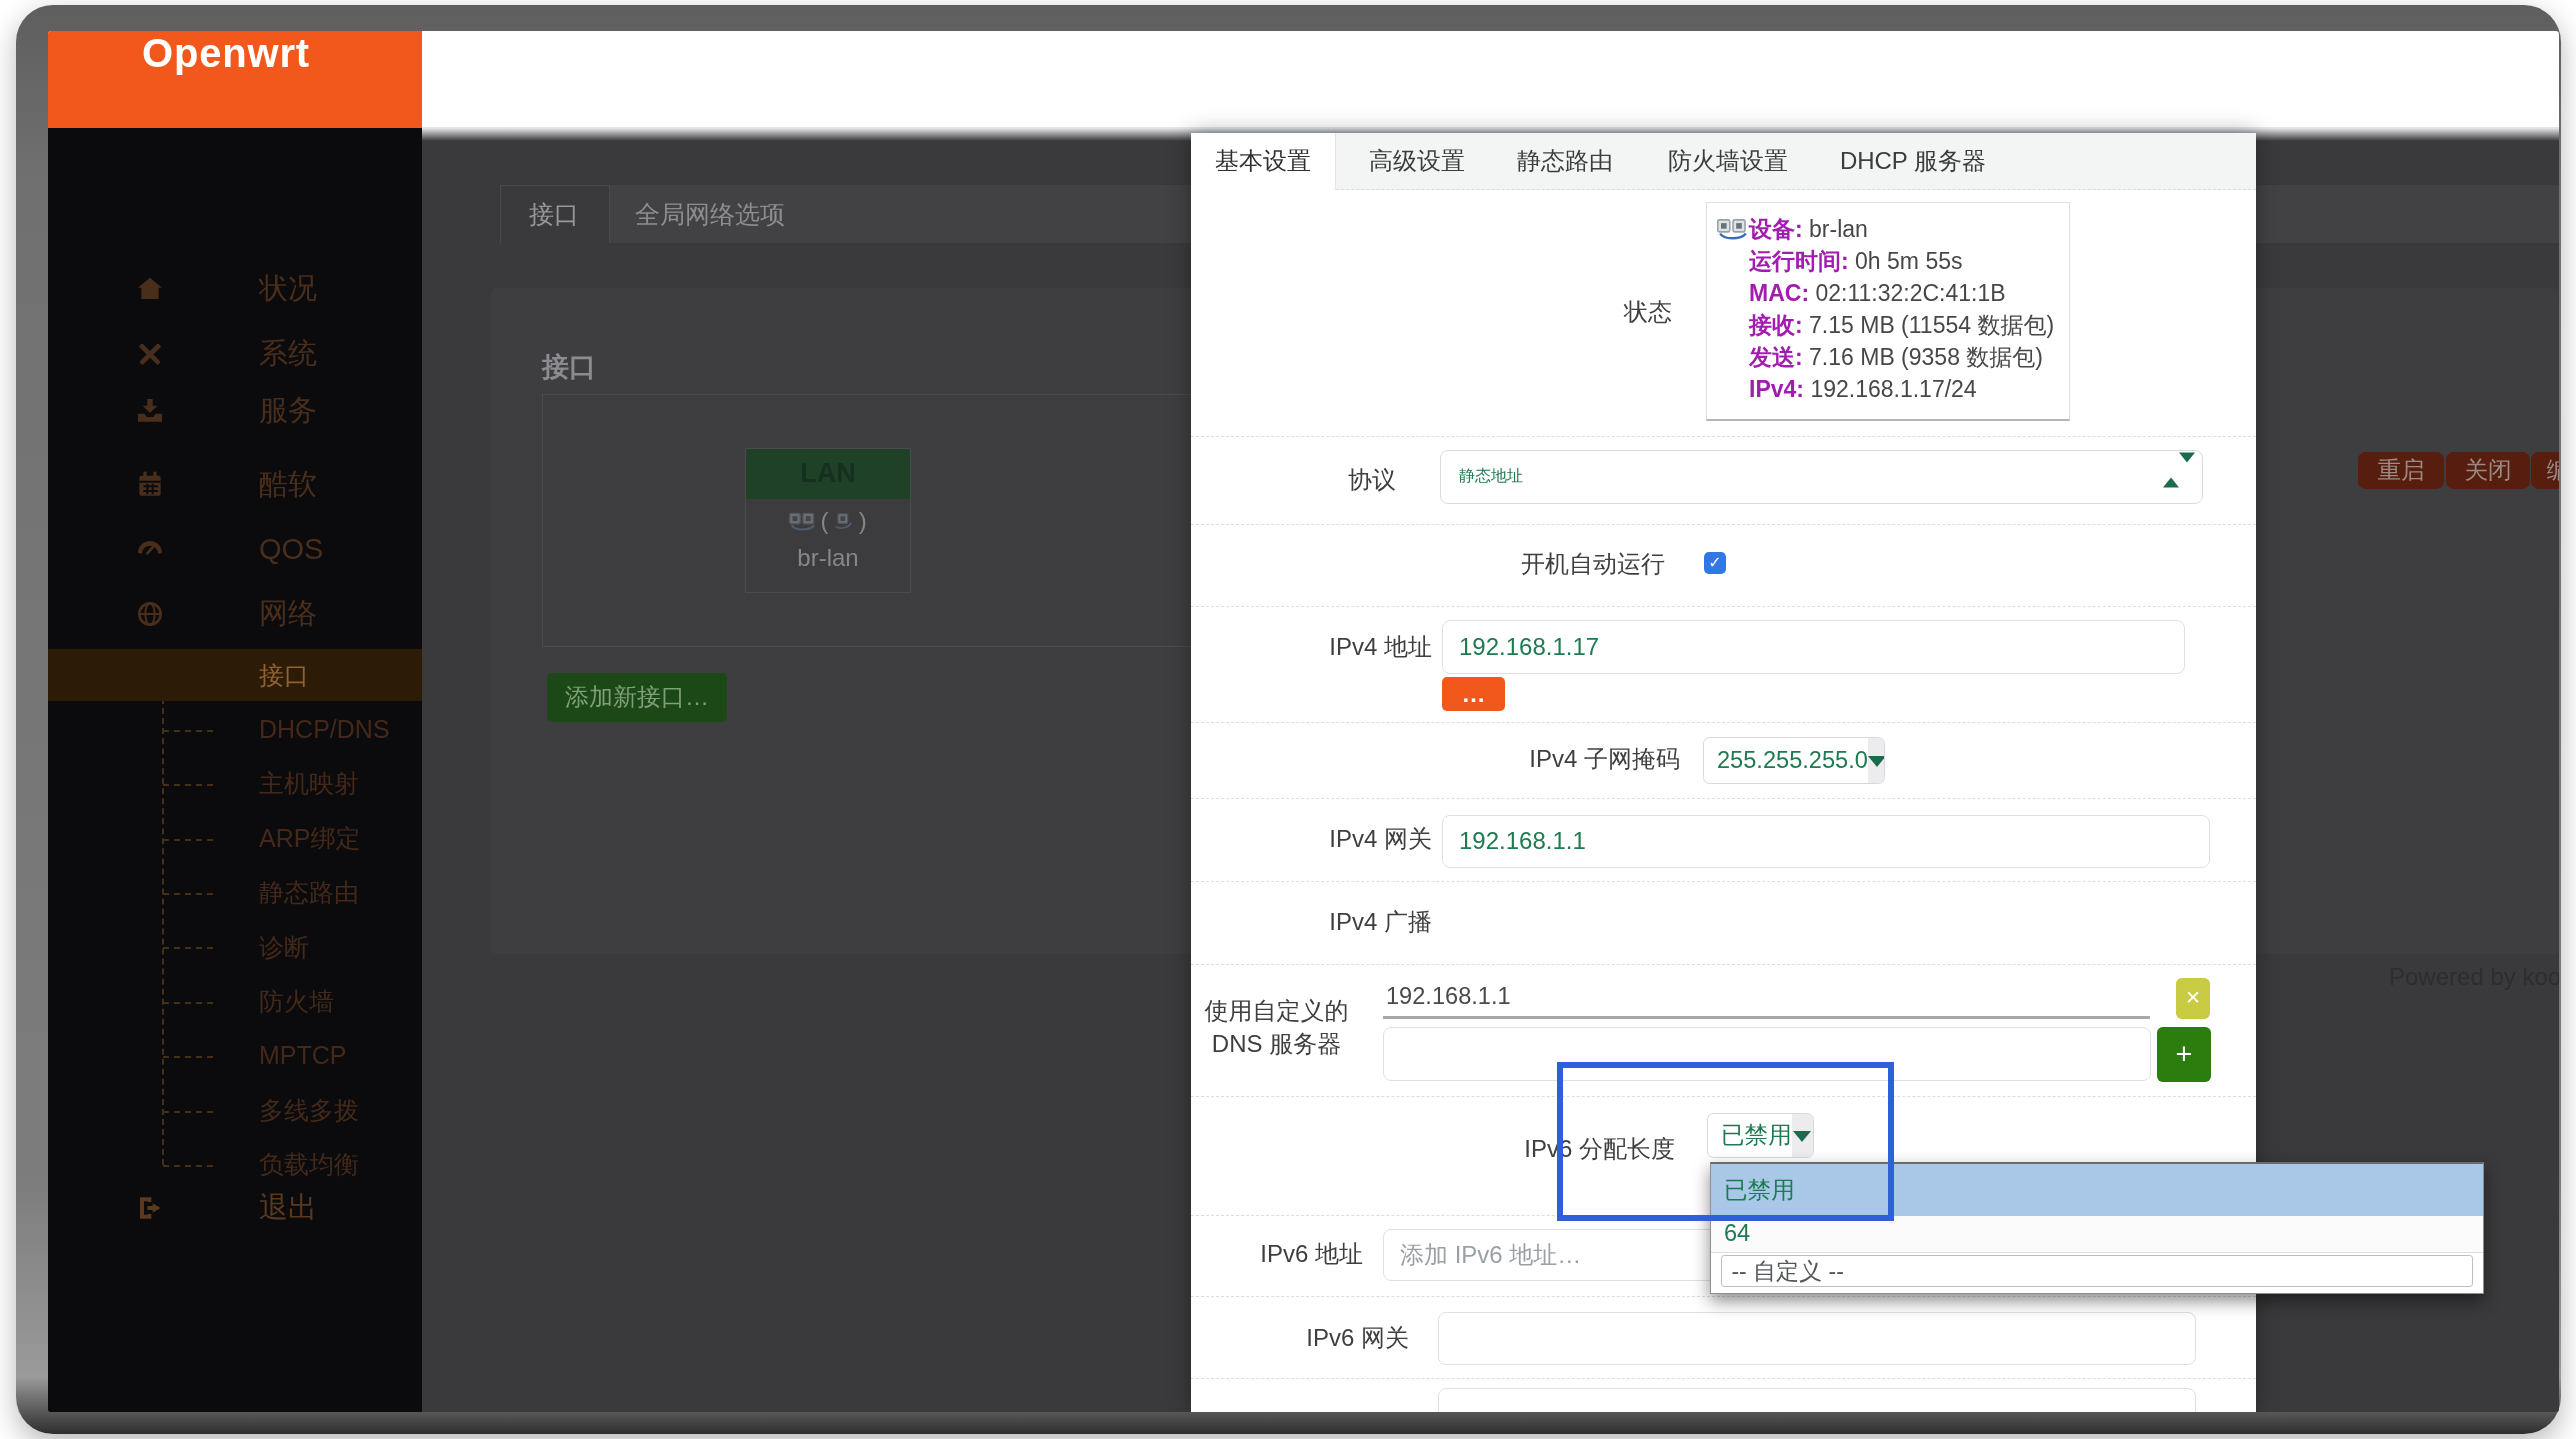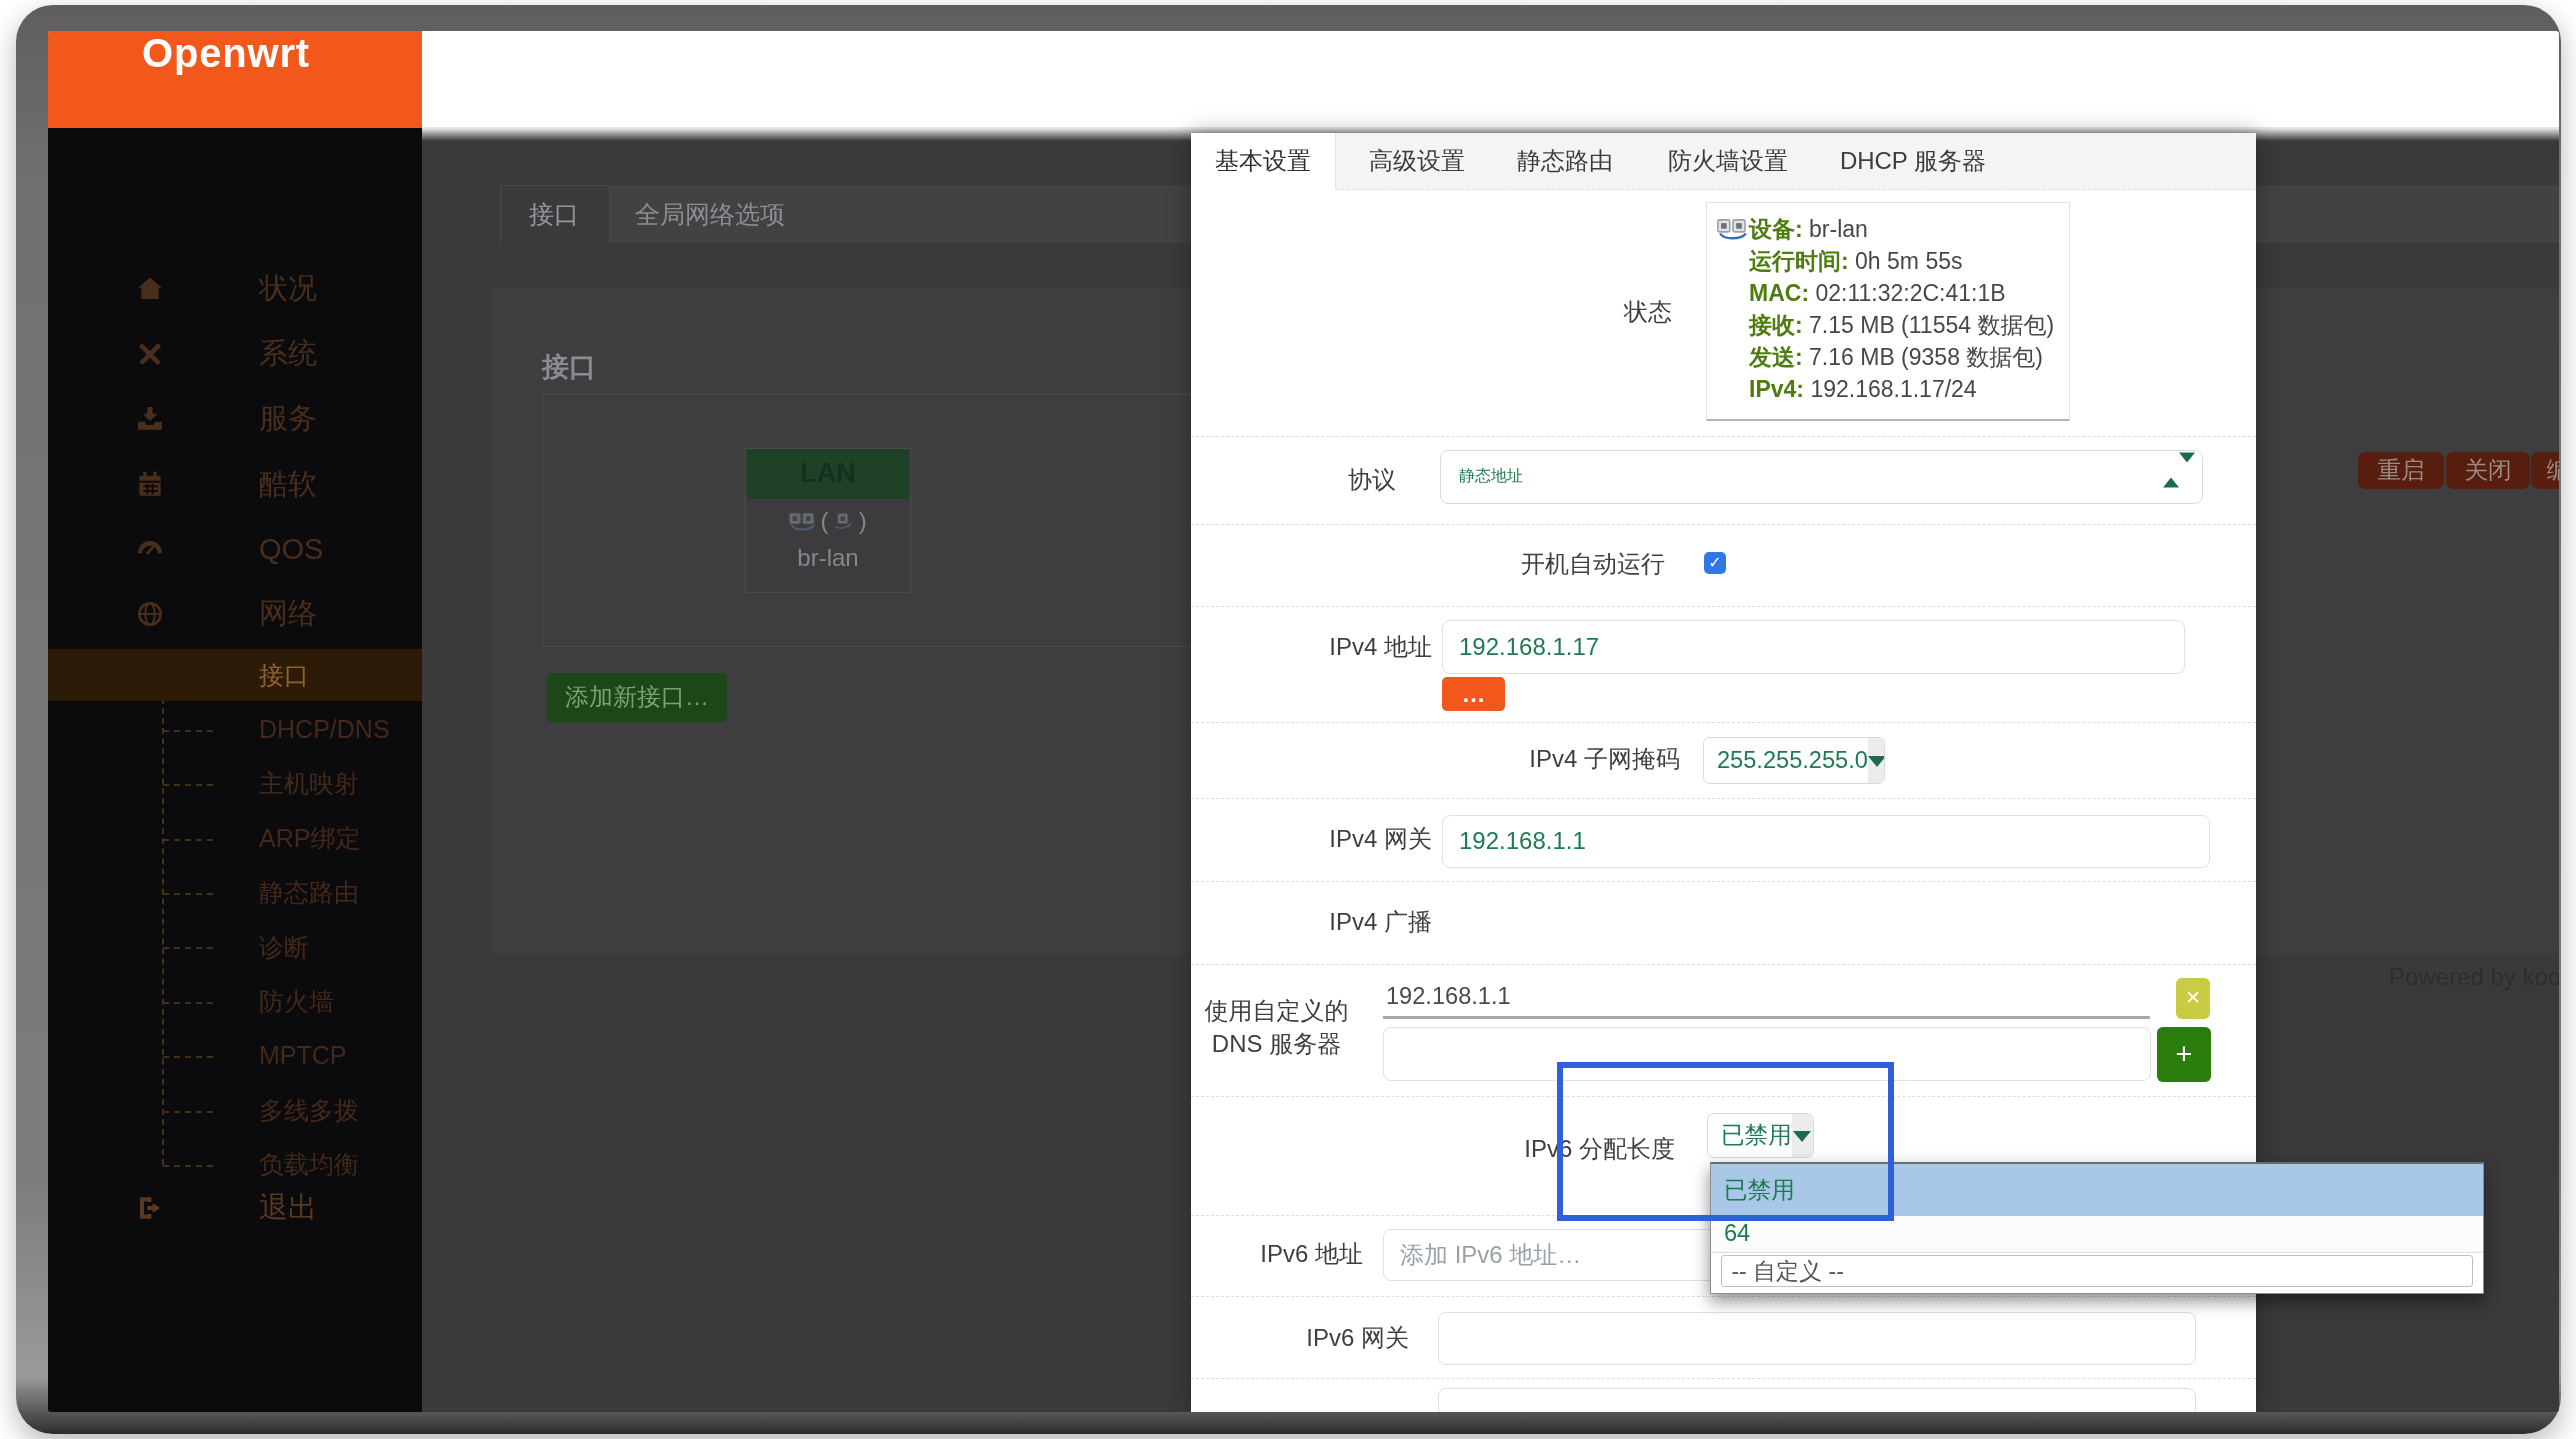--- a/index.html
+++ b/index.html
@@ -78,21 +78,21 @@
   .r7 .lbl{width:241px;top:24px}.r9 .lbl{width:484px;top:36px}.r10 .lbl{width:172px;top:22px}
   .r11 .lbl{width:218px;top:24px}
   .lbl2{position:absolute;left:0;width:171px;top:29px;text-align:center;color:#3f3f3f;font-size:24px;line-height:33px}
   .tin{position:absolute;height:54px;border:1.6px solid #dbe1e4;border-radius:8px;font-size:24px;
        padding:0 16px;background:#fff;color:var(--green);outline:none;
        font-family:"Liberation Sans","DejaVu Sans",sans-serif}
   .tin::placeholder{color:#9aa1a6}
   .tin.gray{color:#9aa1a6}
   .sbox{position:absolute;left:515px;top:12px;width:364px;height:219px;background:#fff;border:0.8px solid #e1e1e1;
         border-bottom:2.4px solid #b5b5b5;padding:9.7px 11.4px 8px 42px;font-size:23px;color:#474747;line-height:32px}
-  .sbox b{color:#4d7c0f}
+  .sbox b{color:#a21caf}
   .eth-ic{position:absolute;left:9.7px;top:13px}
   .psel{position:absolute;left:249px;top:13px;width:763px;height:54px;border:1.6px solid #d6dce0;border-radius:8px;
         background:#fff;display:flex;align-items:center;cursor:pointer}
   .psel .val{padding-left:18px;color:var(--green);font-size:16px}
   .ud{position:absolute;right:21px;top:50%;transform:translateY(-50%);width:18px;height:29px}
   .ud .up{width:0;height:0;border:8px solid transparent;border-bottom:10.6px solid #1c6b4c;margin-bottom:3.2px}
   .ud .dn{width:0;height:0;border:8px solid transparent;border-top:10.6px solid #1c6b4c}
   .cb{position:absolute;left:513px;top:28px;width:22px;height:22px;background:var(--checkbox-blue);border-radius:4.9px;
       display:flex;align-items:center;justify-content:center;color:#fff;font-size:16px;cursor:pointer}
   .morebtn{position:absolute;left:251px;top:70px;width:63px;height:34px;background:var(--accent-orange);
@@ -154,21 +154,21 @@
     </div>
     <div class="side-item" style="top:200px">
       <span class="ic">
             <svg width="32" height="32" viewBox="0 0 48 48">
               <rect x="4" y="21" width="40" height="7" rx="2" transform="rotate(45 24 24)"></rect>
               <rect x="4" y="21" width="40" height="7" rx="2" transform="rotate(-45 24 24)"></rect>
             </svg>
           </span>
       <span class="lb">系统</span>
     </div>
-    <div class="side-item" style="top:265px">
+    <div class="side-item" style="top:257px">
       <span class="ic">
             <svg width="32" height="32" viewBox="0 0 48 48">
               <path d="M6 28h10l3 5h10l3-5h10v12H6z"></path>
               <path d="M20 6h8v10h7L24 27 13 16h7z"></path>
             </svg>
           </span>
       <span class="lb">服务</span>
     </div>
     <div class="side-item" style="top:331px">
       <span class="ic">

